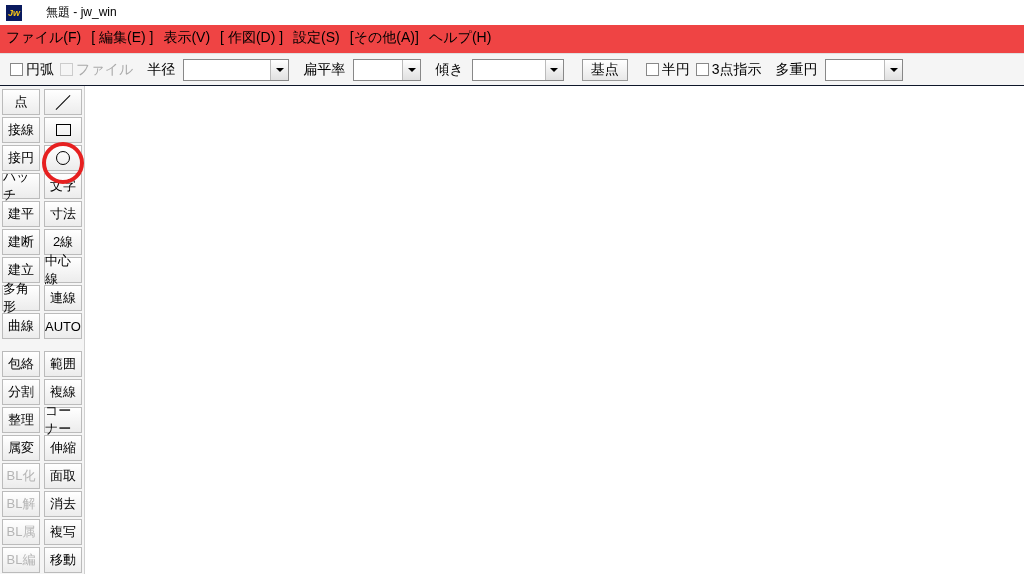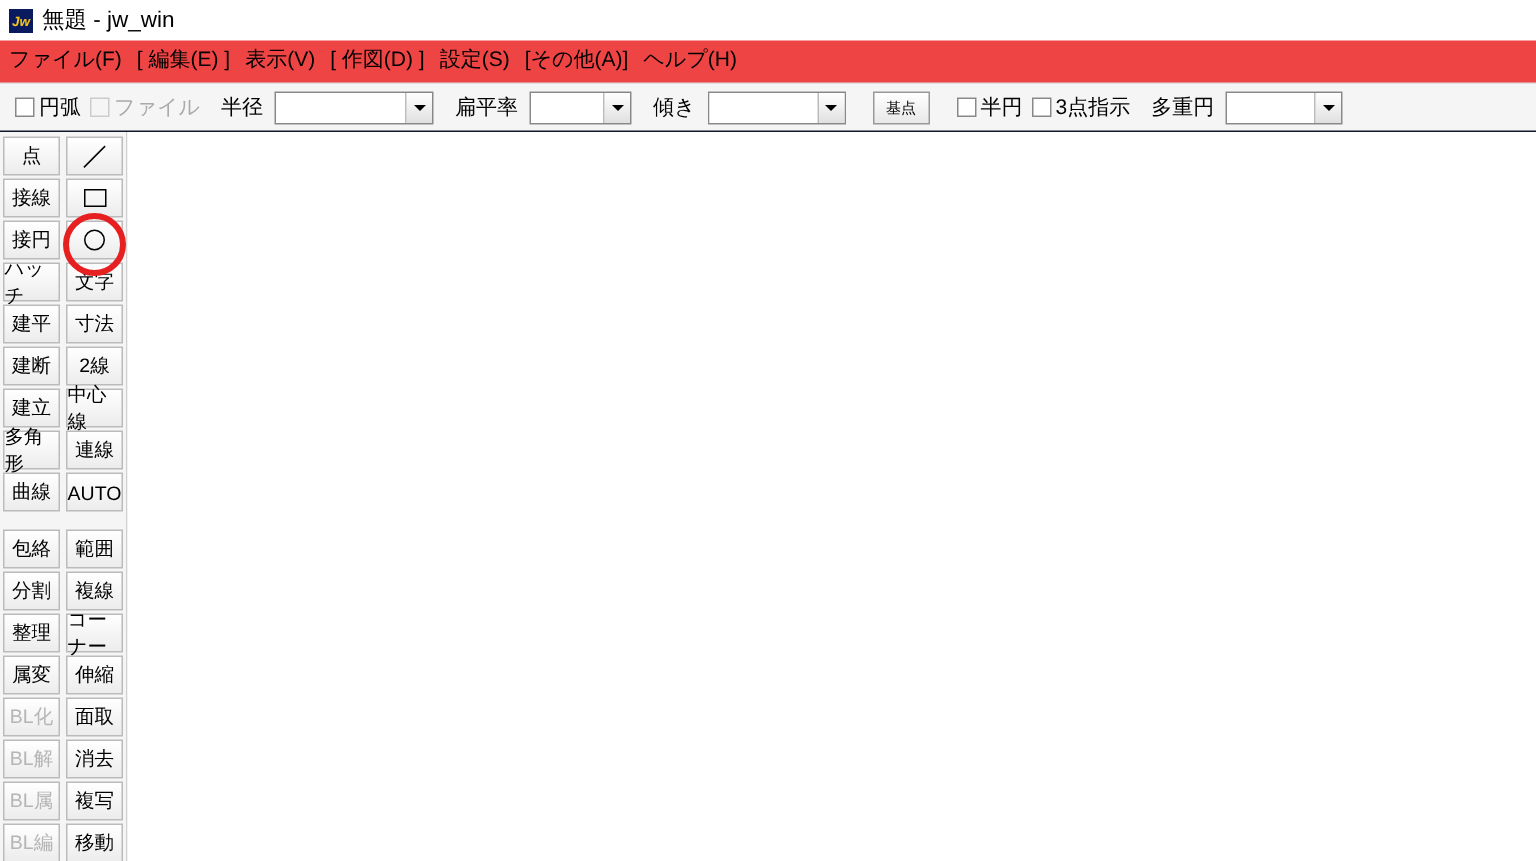--- a/index.html
+++ b/index.html
@@ -19,23 +19,23 @@
       background: #fff;
     }
     .app-icon {
       width: 16px; height: 16px;
       background: #0a1a5e;
       display: flex; align-items: center; justify-content: center;
       color: #f5c518;
       font-size: 9px;
       font-weight: bold;
       font-style: italic;
-      margin-right: 6px;
-    }
-    .title-text { font-size: 15px; }
+      margin-right: 24px;
+    }
+    .title-text { font-size: 12px; }
     .menu-bar {
       display: flex;
       align-items: center;
       padding: 4px 6px 6px 6px;
       gap: 10px;
       border-bottom: 1px solid #e0e0e0;
       background: #ef4444;
     }
     .menu-item { font-size: 14px; cursor: default; }
     .options-bar {
@@ -84,21 +84,21 @@
     .combo-btn::after {
       content: "";
       border-left: 4px solid transparent;
       border-right: 4px solid transparent;
       border-top: 4px solid #000;
     }
     .btn {
       background: linear-gradient(#fff,#e8e8e8);
       border: 1px solid #999;
       padding: 2px 8px;
-      font-size: 10px;
+      font-size: 14px;
       height: 22px;
       display: flex; align-items: center;
       cursor: default;
     }
     .main-area {
       display: flex;
       height: calc(574px - 24px - 28px - 32px);
     }
     .toolbar-columns {
       display: flex;

